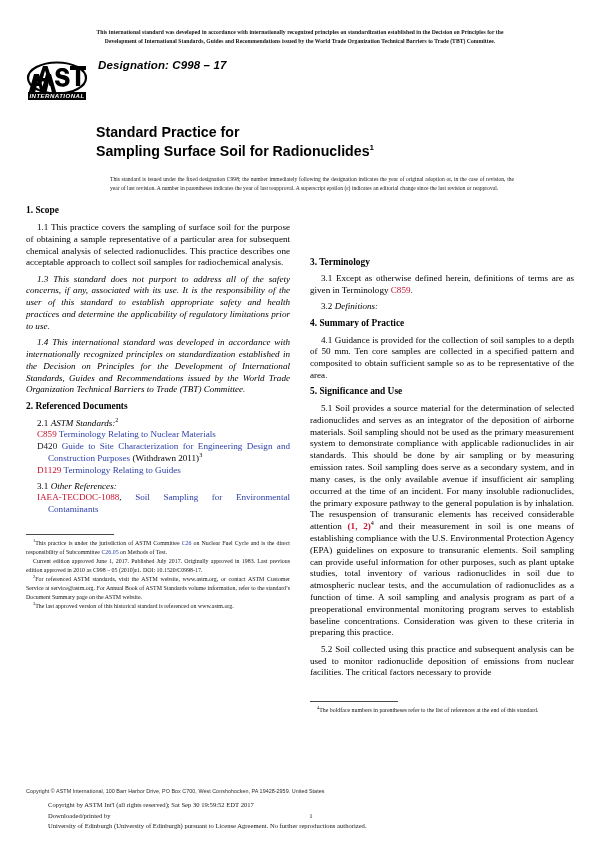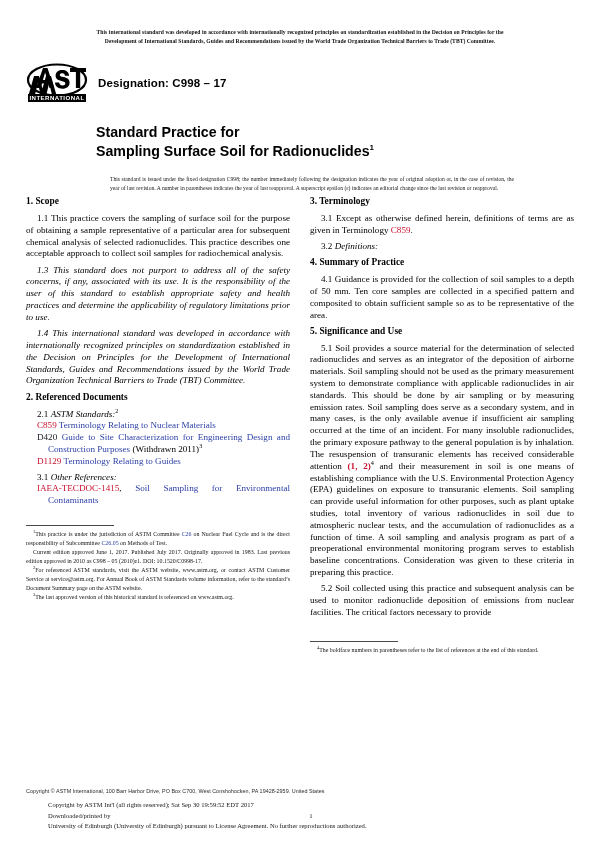--- a/index.html
+++ b/index.html
@@ -31,23 +31,24 @@
     text-align: center;
     font-weight: bold;
     color: #111;
     letter-spacing: 0.01em;
   }
   .tbt-banner p { margin: 0; }
 
   
   .desig-row {
     display: flex;
-    align-items: center;
+    align-items: flex-start;
     margin-top: 14px;
     height: 48px;
+    font-style: italic;
   }
   .astm-logo {
     width: 62px;
     height: 44px;
     position: relative;
     flex: none;
   }
   .astm-logo svg { display: block; }
   .desig-text {
     font-family: "Liberation Sans", sans-serif;
@@ -83,22 +84,23 @@
     font-size: 5.6px;
     line-height: 1.62;
     text-align: justify;
     color: #1a1a1a;
   }
   .issued-note p { margin: 0; }
 
   
   .columns {
     display: flex;
-    margin-top: 3px;
+    margin-top: 12px;
     gap: 20px;
+    align-items: flex-end;
   }
   .col {
     width: 264px;
     flex: none;
     position: relative;
   }
   .col-left { min-height: 510px; }
 
   h2.sec {
     font-size: 9.4px;
@@ -299,21 +301,21 @@
 
       <div class="gap-sm"></div>
 
       <p class="sub-head">
         <span>3.1</span>
         <span class="it">Other References:</span>
       </p>
 
 
       <p class="ref-entry hang">
-        <span class="red">IAEA-TECDOC-1415</span><span>,</span>
+        <span class="red">IAEA-TECDOC-1088</span><span>,</span>
         <span class="blue">Soil Sampling for Environmental Contaminants</span>
       </p>
 
       <div class="left-fn-wrap">
         <div class="fn-rule"></div>
 
         <p class="fn">
           <sup>1</sup><span>This practice is under the jurisdiction of ASTM Committee </span><span class="blue">C26</span><span> on Nuclear Fuel Cycle and is the direct responsibility of Subcommittee </span><span class="blue">C26.05</span><span> on Methods of Test.</span>
         </p>
 

